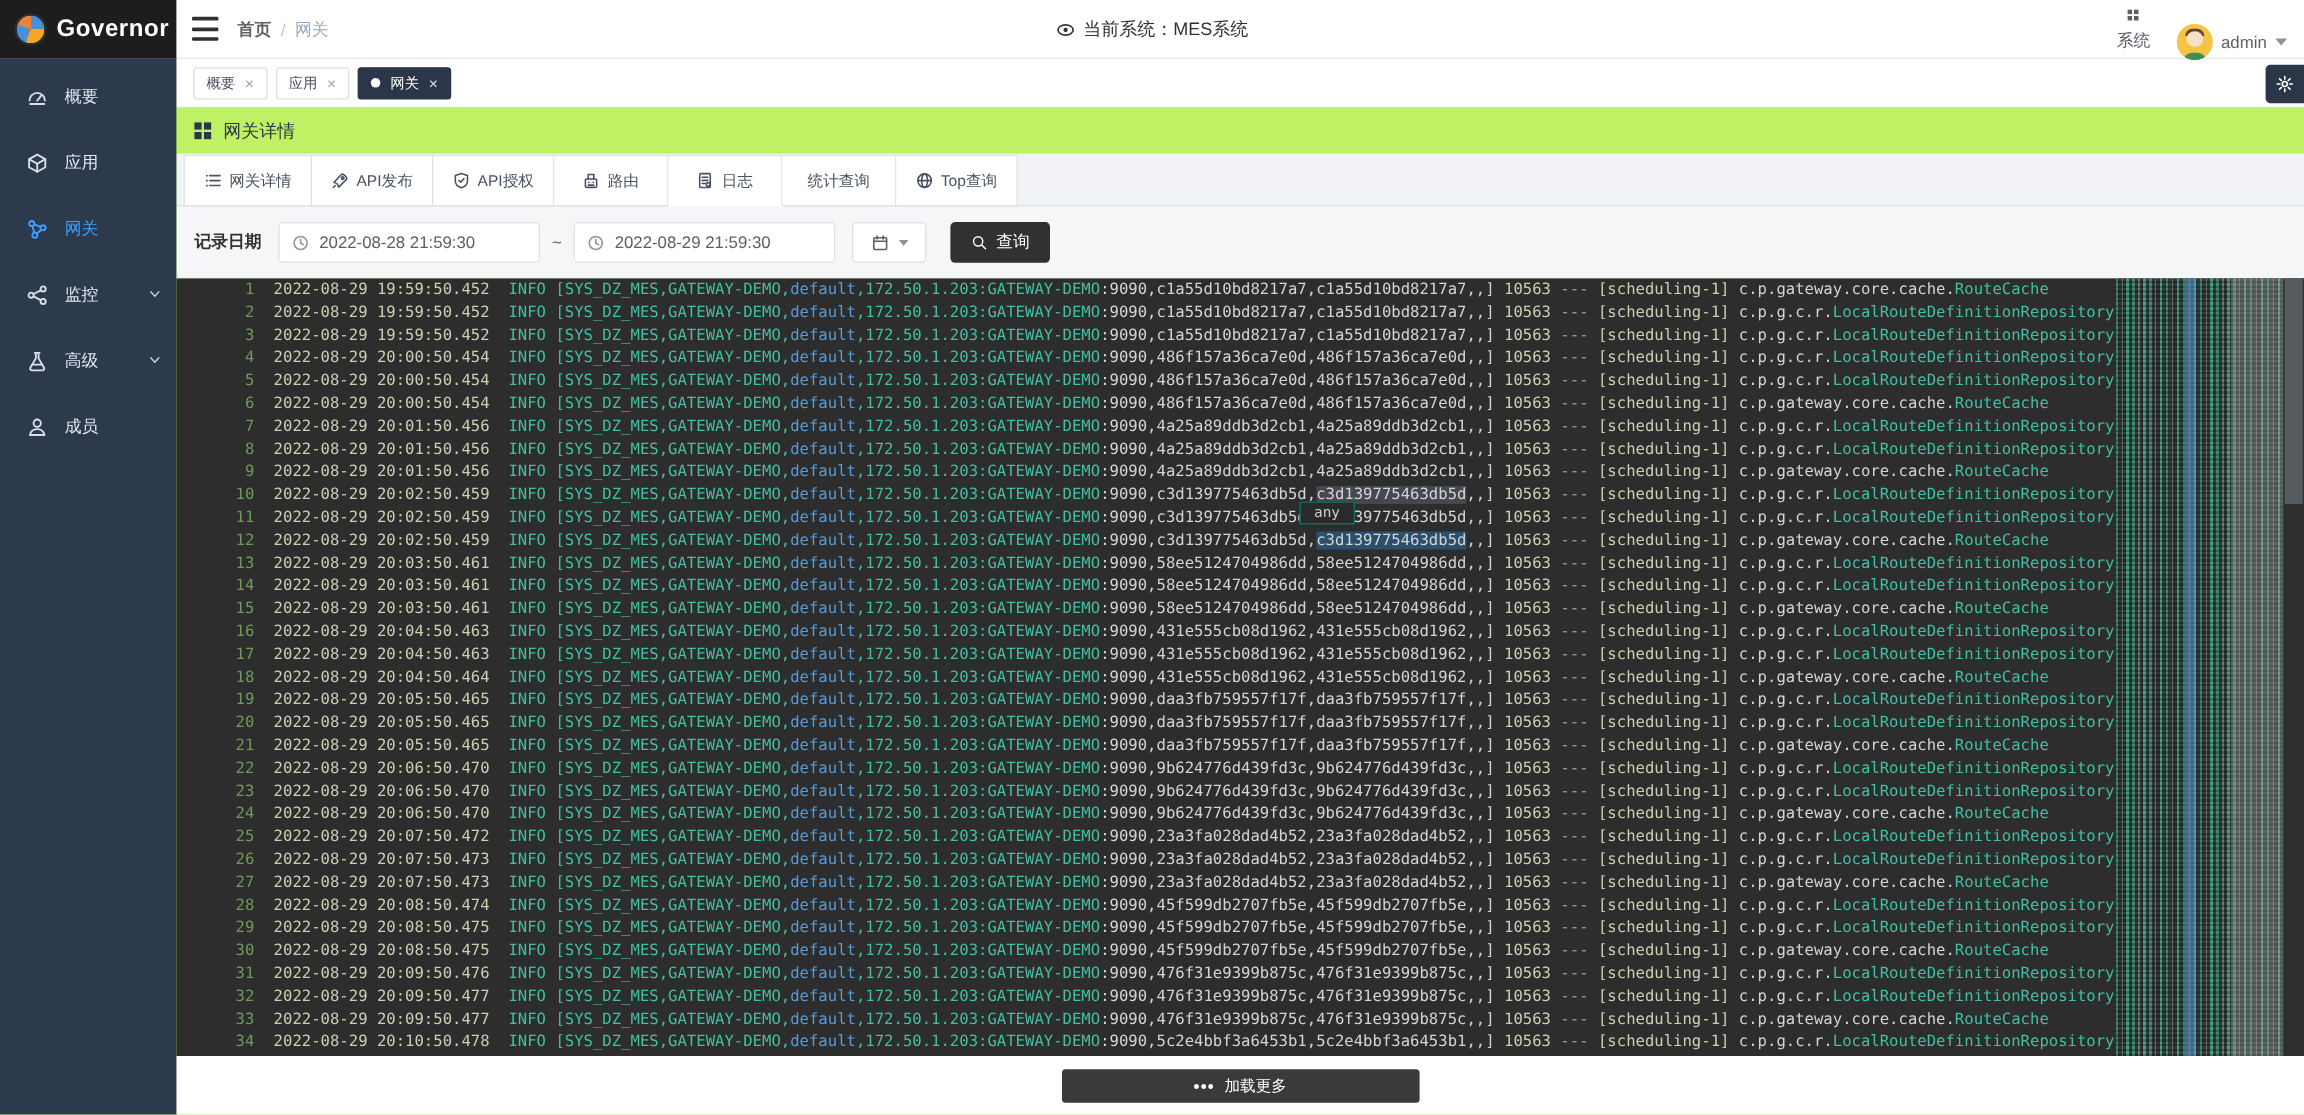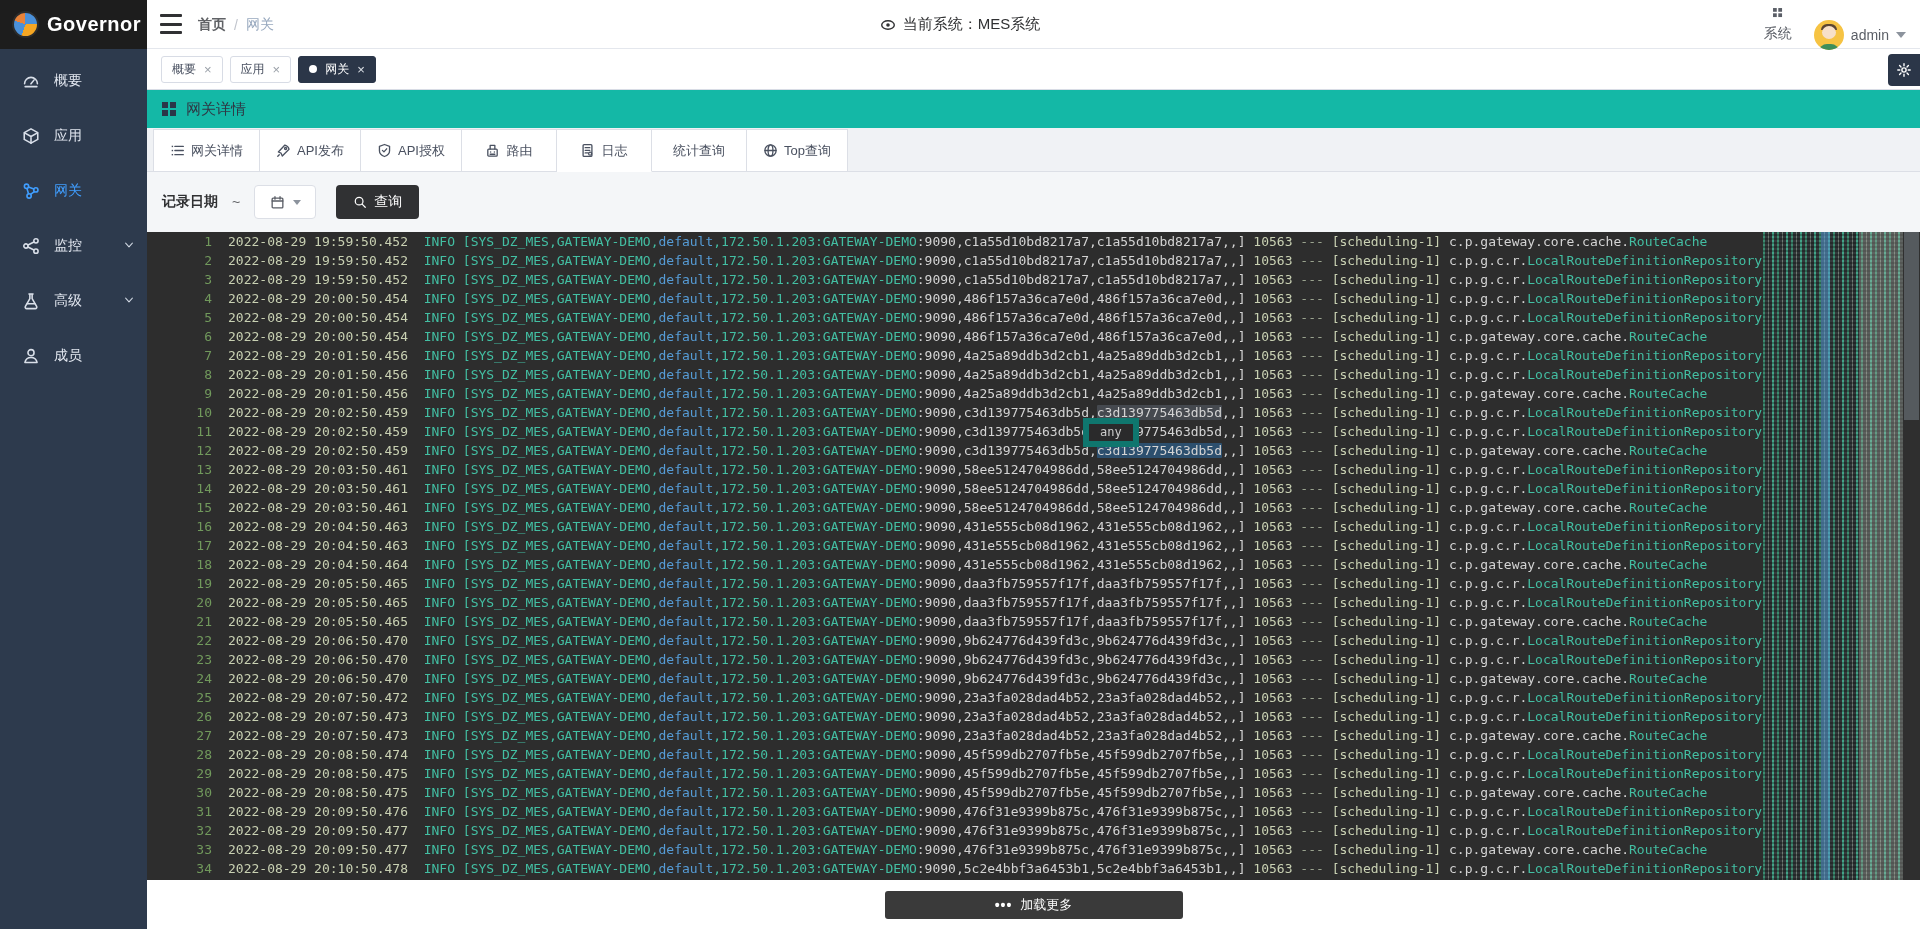--- a/index.html
+++ b/index.html
@@ -1,18 +1,18 @@
 <!DOCTYPE html>
 <html><head>
 <meta charset="utf-8">
 <style>
   * { margin:0; padding:0; box-sizing:border-box; }
   html,body { width:1920px; height:929px; }
   body { font-family:"Liberation Sans", sans-serif; background:#f0f2f5; overflow:hidden; }
-  .app { position:relative; width:1920px; height:929px; background:#14b8a6; overflow:hidden; }
+  .app { position:relative; width:1920px; height:929px; background:#bef264; overflow:hidden; }
 
   
   .header { position:absolute; top:0; left:0; right:0; height:49px; background:#fff; border-bottom:1px solid #e4e7ed; z-index:30; }
   .logo-block { position:absolute; left:0; top:0; width:147px; height:49px; background:#1d1d1d; display:flex; align-items:center; gap:8px; padding-left:12px; }
   .logo-mark { width:27px; height:27px; border-radius:50%; background:conic-gradient(#4a90d9 0 90deg,#f5a623 90deg 200deg,#4a90d9 200deg 290deg,#e8833a 290deg 360deg); border:2px solid #2c2c2c; }
   .logo-text { color:#fff; font-size:20px; font-weight:bold; letter-spacing:.5px; }
   .hamburger { position:absolute; left:160px; top:14px; width:22px; height:20px; display:flex; flex-direction:column; justify-content:space-between; cursor:pointer; }
   .hamburger i { display:block; height:3px; background:#303133; border-radius:1px; }
   .breadcrumb { position:absolute; left:198px; top:0; height:49px; display:flex; align-items:center; gap:8px; font-size:14px; }
   .bc-home { color:#606266;font-weight:bold; }
@@ -83,21 +83,21 @@
   .word { background:#45494f; border-radius:1px; }
   .minimap { position:absolute; top:0; bottom:0; right:17px; width:140px; z-index:5; cursor:pointer;
     background:
       linear-gradient(90deg, transparent 0 96px, rgba(190,190,178,.30) 96px 140px),
       linear-gradient(90deg, transparent 0 58px, rgba(86,156,214,.55) 58px 67px, transparent 67px),
       repeating-linear-gradient(0deg, rgba(0,0,0,.28) 0 2px, transparent 2px 4px),
       repeating-linear-gradient(90deg, #3d8a70 0 2px, #32383a 2px 5px, #6d7a72 5px 6px, #2f3436 6px 9px, #44a388 9px 11px, #343a3c 11px 14px);
   }
   .v-scrollbar { position:absolute; top:0; bottom:0; right:0; width:17px; background:#2f2f2f; z-index:6; }
   .v-thumb { position:absolute; top:0; left:1px; width:15px; height:188px; background:#555a5e; cursor:grab; }
-  .editor-tooltip { position:absolute; left:936px; top:186px; z-index:10; background:#2a2a2b; border:6px solid #0f766e; color:#cccccc; font-family:"DejaVu Sans Mono",monospace; font-size:12px; padding:1px 11px 2px; }
+  .editor-tooltip { position:absolute; left:936px; top:186px; z-index:10; background:#2a2a2b; border:1px solid #0f766e; color:#cccccc; font-family:"DejaVu Sans Mono",monospace; font-size:12px; padding:1px 11px 2px; }
 
   
   .loadmore-row { height:49px; background:#fff; display:flex; align-items:center; justify-content:center; }
   .loadmore-btn { width:298px; height:28px; background:#3a3a3a; border:none; border-radius:3px; color:#fff; font-size:13px; display:flex; align-items:center; justify-content:center; gap:8px; cursor:pointer; font-family:"Liberation Sans",sans-serif; }
   .dots { letter-spacing:1px; font-weight:bold; font-size:14px; line-height:10px; }
 
   svg { display:block; }
 </style>
 </head>
 <body>
@@ -332,21 +332,39 @@
               <ellipse cx="8" cy="8" rx="2.6" ry="6"></ellipse>
               <path d="M2.2 8h11.6"></path>
             </svg>
           </span>
     <span>Top查询</span>
   </div>
       </div>
 
     <div class="date-row">
       <span class="date-label">记录日期</span>
+      <div class="date-input">
+        <span>
+            <svg width="15" height="15" viewBox="0 0 16 16" fill="none" stroke="currentColor" stroke-width="1.4" stroke-linecap="round" stroke-linejoin="round">
+              <circle cx="8" cy="8" r="5.8"></circle>
+              <path d="M8 4.6V8l2.3 1.5"></path>
+            </svg>
+          </span>
+        <input type="text" readonly="" value="2022-08-28 21:59:30" style="">
+      </div>
       <span class="tilde">~</span>
+      <div class="date-input">
+        <span>
+            <svg width="15" height="15" viewBox="0 0 16 16" fill="none" stroke="currentColor" stroke-width="1.4" stroke-linecap="round" stroke-linejoin="round">
+              <circle cx="8" cy="8" r="5.8"></circle>
+              <path d="M8 4.6V8l2.3 1.5"></path>
+            </svg>
+          </span>
+        <input type="text" readonly="" value="2022-08-29 21:59:30" style="">
+      </div>
       <div class="cal-btn">
         <span>
             <svg width="15" height="15" viewBox="0 0 16 16" fill="none" stroke="currentColor" stroke-width="1.4" stroke-linecap="round" stroke-linejoin="round">
               <rect x="2.3" y="3.3" width="11.4" height="10.4" rx="1"></rect>
               <path d="M2.3 6.4h11.4M5.3 1.8v2.6M10.7 1.8v2.6"></path>
             </svg>
           </span>
         <span class="caret-sm"></span>
       </div>
       <button class="search-btn">

